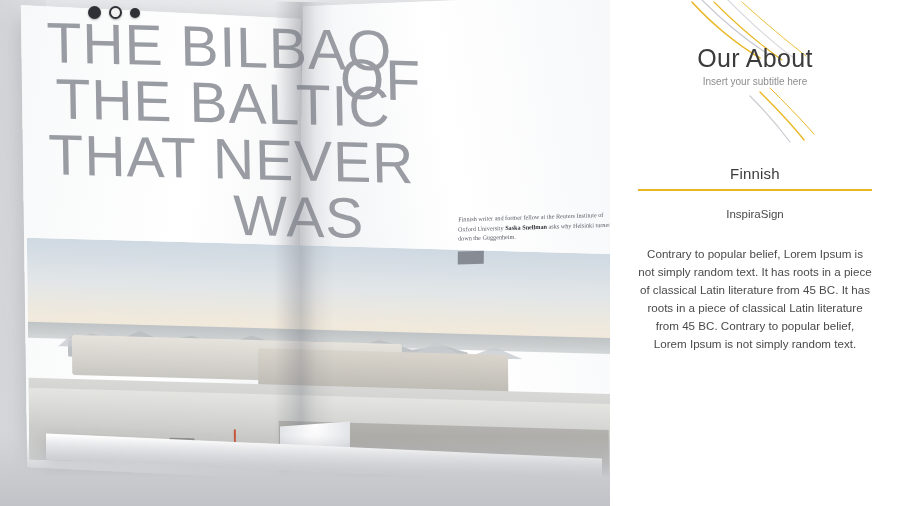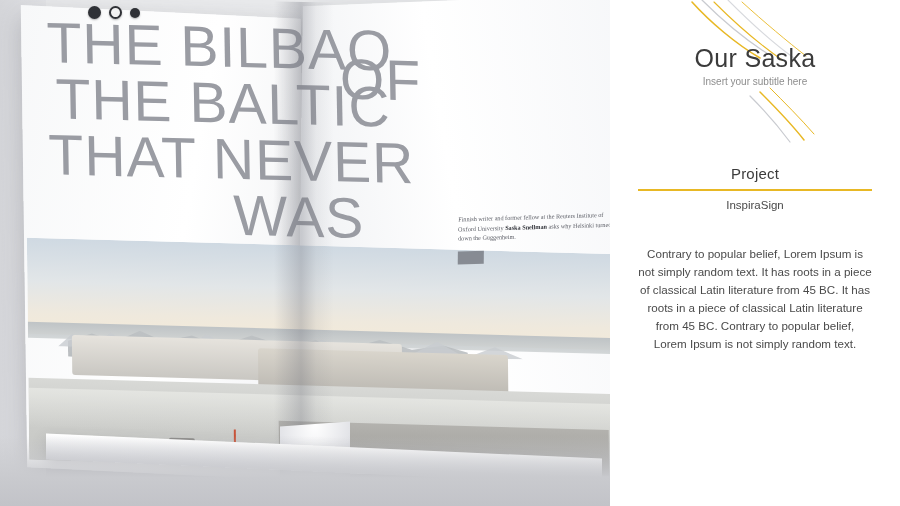--- a/index.html
+++ b/index.html
@@ -335,21 +335,21 @@
   .section-about  { top: 232px; }
 
   .section-heading {
     font-size: 15px;
     color: #3b3b3b;
     padding-bottom: 7px;
     border-bottom: 2px solid #e8b824;
     letter-spacing: 0.2px;
   }
   .section-value {
-    margin-top: 8px;
+    margin-top: 17px;
     font-size: 11.5px;
     color: #4a4a4a;
   }
   .section-body {
     margin-top: 13px;
     font-size: 11.6px;
     line-height: 1.55;
     color: #4a4a4a;
     text-align: center;
   }
@@ -424,26 +424,26 @@
         <path d="M104 2 C126 24 152 46 172 60" stroke="#e8b824" stroke-width="1.1"></path>
         <path d="M118 0 C140 22 164 44 184 58" stroke="#d7d9dd" stroke-width="1.1"></path>
         <path d="M132 2 C154 22 178 42 196 56" stroke="#e8b824" stroke-width="0.9"></path>
         <path d="M150 92 C164 106 180 122 194 140" stroke="#e8b824" stroke-width="1.5"></path>
         <path d="M140 96 C154 110 168 126 180 142" stroke="#c9cbd0" stroke-width="1.2"></path>
         <path d="M160 88 C174 102 190 118 204 134" stroke="#e8b824" stroke-width="1"></path>
       </g>
     </svg>
 
     <div class="title-block">
-      <div class="main-title">Our Saska</div>
+      <div class="main-title">Our About</div>
       <div class="subtitle">Insert your subtitle here</div>
     </div>
 
     <div class="section section-client">
-      <div class="section-heading">Project</div>
+      <div class="section-heading">Finnish</div>
       <div class="section-value">InspiraSign</div>
     </div>
 
     <div class="section section-about">
       <div class="section-body">Contrary to popular belief, Lorem Ipsum is not simply random text. It has roots in a piece of classical Latin literature from 45 BC. It has roots in a piece of classical Latin literature from 45 BC. Contrary to popular belief, Lorem Ipsum is not simply random text.</div>
     </div>
 
   </div>
 </div>
 

